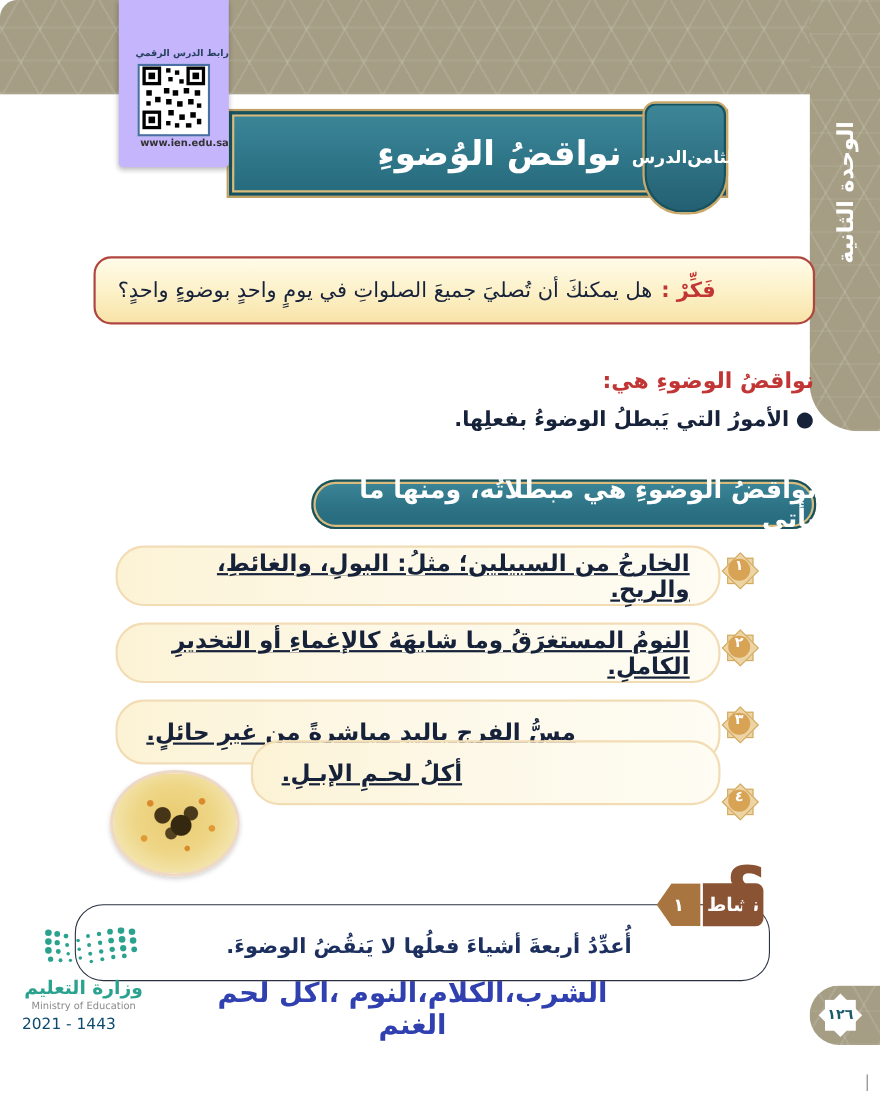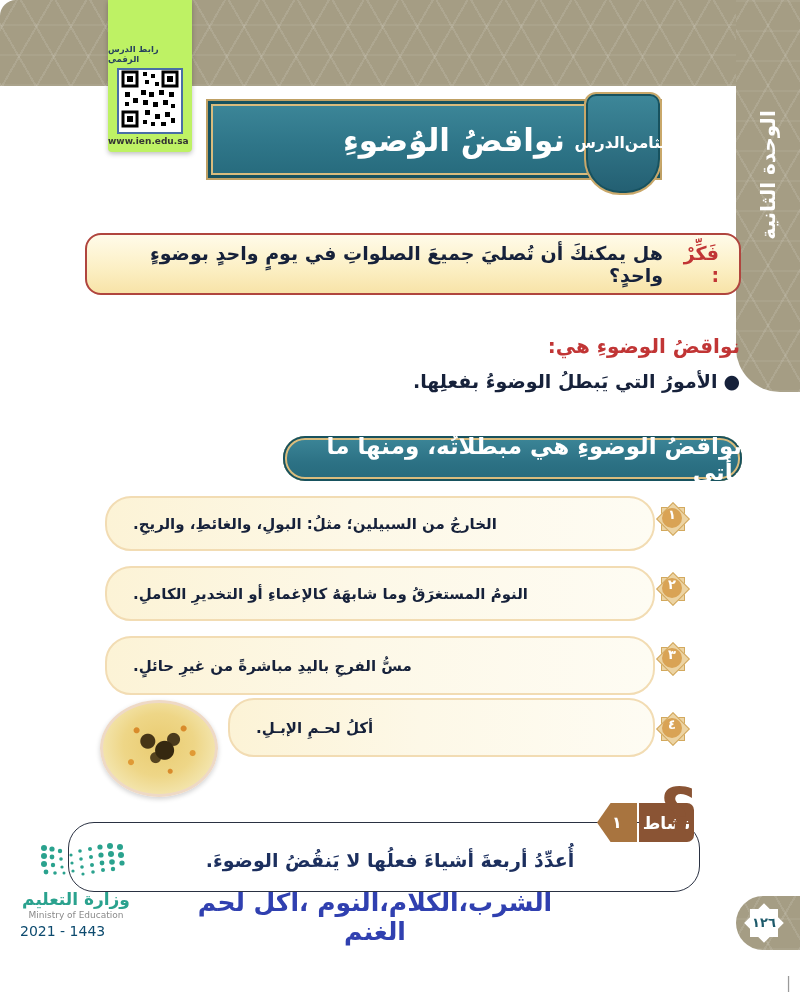--- a/index.html
+++ b/index.html
@@ -9,22 +9,22 @@
   .khaki{background-color:#a59d84;
     background-image:
       repeating-linear-gradient(60deg, rgba(255,255,255,.10) 0 2px, transparent 2px 30px),
       repeating-linear-gradient(-60deg, rgba(255,255,255,.10) 0 2px, transparent 2px 30px),
       repeating-linear-gradient(0deg, rgba(255,255,255,.06) 0 2px, transparent 2px 30px);}
   .top-band{position:absolute;left:0;top:0;width:800px;height:86px;border-top-left-radius:16px;}
   .sidebar{position:absolute;right:0;top:0;width:64px;height:392px;border-bottom-left-radius:44px;}
   .sidebar-text{position:absolute;top:175px;left:50%;transform:translate(-50%,-50%) rotate(-90deg);
     white-space:nowrap;color:#fff;font-size:20px;font-weight:bold;letter-spacing:.5px;}
   
-  .qr-strip{position:absolute;left:108px;top:0;width:84px;height:152px;background:#bef264;
-    box-shadow:0 2px 5px rgba(0,0,0,.25);border-radius:0 0 4px 4px;text-align:left;z-index:3;}
+  .qr-strip{position:absolute;left:108px;top:0;width:100px;height:152px;background:#c4b5fd;
+    box-shadow:0 2px 5px rgba(0,0,0,.25);border-radius:0 0 4px 4px;text-align:right;z-index:3;}
   .qr-label{margin-top:44px;font-size:8.5px;color:#27415e;font-weight:bold;}
   .qr-box{width:62px;height:62px;margin:4px auto 2px auto;border:2px solid #4a6fa5;background:#fff;position:relative;}
   .qr-url{font-size:9px;color:#333;font-weight:bold;}
   
   .title-banner{position:absolute;left:206px;top:99px;width:452px;height:77px;border-radius:0;
     background:linear-gradient(180deg,#3d8799 0%,#2f7689 55%,#266a7c 100%);
     border:2px solid #bfa064;
     box-shadow:inset 0 0 0 3px #17525f, inset 0 0 0 5px #d9bc7d;
     display:flex;align-items:center;justify-content:center;z-index:1;}
   .title-text{color:#fff;font-size:31px;font-weight:bold;padding-left:40px;}
@@ -33,38 +33,38 @@
     border:2.5px solid #c9a86a;border-radius:12px 12px 36px 36px;
     box-shadow:inset 0 0 0 2px #17525f;
     display:flex;flex-direction:row;align-items:center;justify-content:center;}
   .lesson-badge span{color:#fff;font-size:15.5px;font-weight:bold;line-height:1.55;}
   
   .think-box{position:absolute;left:85px;top:233px;width:656px;height:62px;border-radius:16px;
     background:linear-gradient(180deg,#fffbe9 0%,#fcf0c6 55%,#f8e3a8 100%);
     border:2.5px solid #b0453e;display:flex;align-items:center;justify-content:flex-end;
     direction:rtl;padding:0 20px;box-sizing:border-box;}
   .think-box .kw{color:#c13535;font-weight:bold;font-size:19px;margin-left:8px;}
-  .think-box .q{color:#16213a;font-weight:bold;font-size:19px;}
+  .think-box .q{color:#16213a;font-weight:normal;font-size:19px;}
   
   .def-heading{position:absolute;right:60px;top:334px;direction:rtl;color:#c13535;
     font-size:20px;font-weight:bold;}
   .def-bullet{position:absolute;right:60px;top:370px;direction:rtl;color:#16213a;
     font-size:19px;font-weight:bold;display:flex;align-items:center;gap:6px;}
   
   .section-banner{position:absolute;left:283px;top:436px;width:459px;height:45px;border-radius:22px;
     background:linear-gradient(180deg,#3d8799 0%,#2c7184 60%,#266a7c 100%);
     box-shadow:inset 0 0 0 2px #17525f, inset 0 0 0 4px #d9bc7d;
     display:flex;align-items:center;justify-content:center;direction:rtl;}
   .section-banner span{color:#fff;font-size:23px;font-weight:bold;}
   
   .item-box{position:absolute;border:2px solid #f2dcb3;border-radius:26px;
     background:linear-gradient(90deg,#fcf3d6 0%,#fdf8e7 45%,#fefcf3 100%);
     display:flex;align-items:center;justify-content:flex-end;direction:rtl;
     padding:0 26px;box-sizing:border-box;}
-  .item-box span{color:#16213a;font-size:15px;font-weight:bold;}
+  .item-box span{color:#16213a;font-size:21px;font-weight:bold;text-decoration:underline;}
   .num-badge{position:absolute;width:30px;height:30px;}
   .num-badge .sq{position:absolute;left:4px;top:4px;width:22px;height:22px;background:#ecd4a4;border:1px solid #d3a95e;}
   .num-badge .sq.r{transform:rotate(45deg);}
   .num-badge .circ{position:absolute;left:5px;top:5px;width:20px;height:20px;border-radius:50%;background:#d9a355;}
   .num-badge .n{position:absolute;left:0;top:4px;width:30px;text-align:center;color:#fff;
     font-size:13px;font-weight:bold;}
   
   .plate{position:absolute;left:100px;top:700px;width:118px;height:97px;border-radius:50%;
     border:3px solid #eed9c6;box-sizing:border-box;box-shadow:0 2px 5px rgba(0,0,0,.18);
     background:
@@ -201,21 +201,21 @@
   <div class="item-box" style="left:105px;top:636px;width:550px;height:59px;">
     <span>مسُّ الفرجِ باليدِ مباشرةً من غيرِ حائلٍ.</span>
   </div>
   <div class="num-badge" style="left:657px;top:643px;">
     <div class="sq"></div>
     <div class="sq r"></div>
     <div class="circ"></div>
     <div class="n">٣</div>
   </div>
 
-  <div class="item-box" style="left:228px;top:698px;width:427px;height:59px;">
+  <div class="item-box" style="left:228px;top:673px;width:427px;height:59px;">
     <span>أكلُ لحـمِ الإبـلِ.</span>
   </div>
   <div class="num-badge" style="left:657px;top:713px;">
     <div class="sq"></div>
     <div class="sq r"></div>
     <div class="circ"></div>
     <div class="n">٤</div>
   </div>
 
   <div class="plate"></div>

